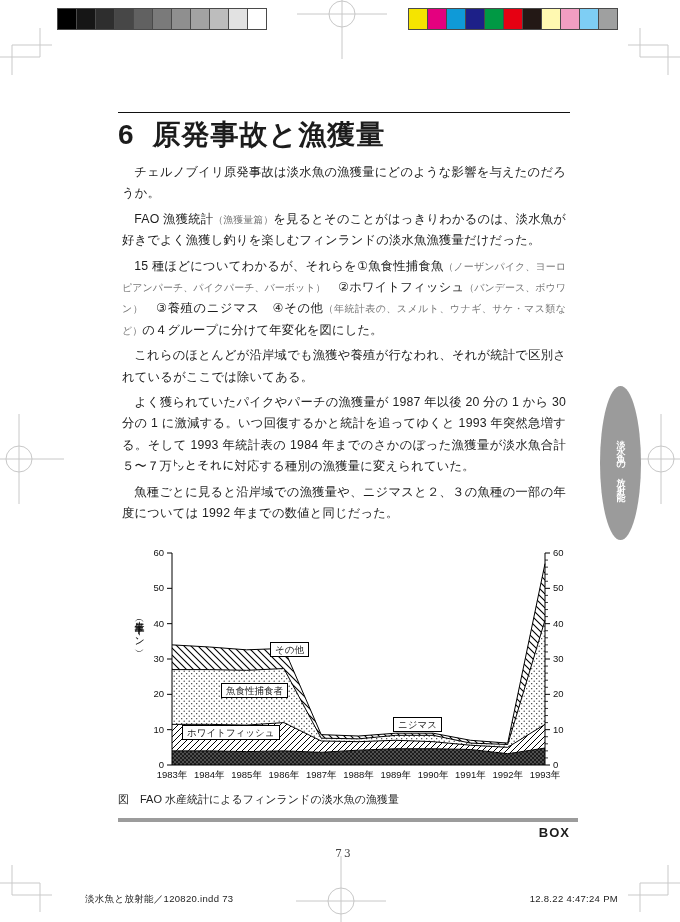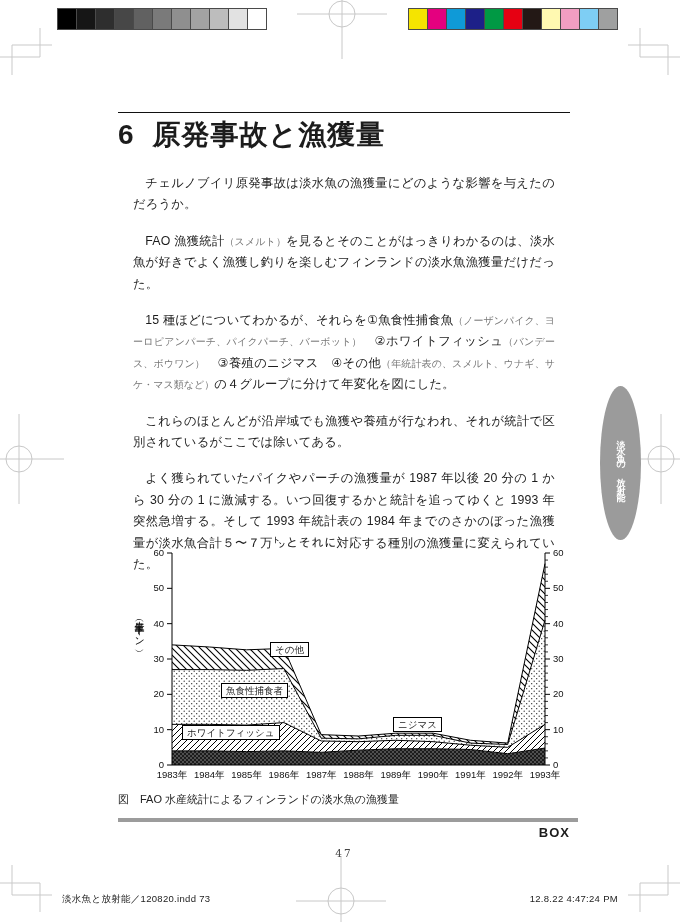--- a/index.html
+++ b/index.html
@@ -15,21 +15,21 @@
   #color-bar{left:408px;}
   .swatch{width:18px;height:20px;border:1px solid #4a4a4a;margin-right:-1px;}
   .regmark{position:absolute;pointer-events:none;}
   .cornermark{position:absolute;pointer-events:none;}
   
   .content{position:absolute;left:118px;width:452px;}
   #title-rule{top:112px;height:1px;background:#111;}
   #chapter-title{top:116px;font-size:28px;font-weight:bold;letter-spacing:1px;margin:0;}
   #chapter-title .num{margin-right:18px;}
   #paragraphs{top:158px;font-size:12.3px;line-height:21.4px;letter-spacing:0.2px;text-align:justify;}
-  #paragraphs p{margin:15px;text-indent:1em;}
+  #paragraphs p{margin:4px;text-indent:1em;}
   .seg-small{font-size:10px;color:#777;letter-spacing:0;}
   
   #chart-wrap{position:absolute;left:118px;top:545px;width:460px;height:250px;}
   #chart-svg{position:absolute;left:0;top:0;}
   #chart-svg text{font-family:"Liberation Sans","DejaVu Sans",sans-serif;font-size:9.5px;fill:#111;}
   .chart-label{
     position:absolute;background:#fff;border:1px solid #000;
     font-size:9.5px;line-height:13px;padding:0 4px;white-space:nowrap;
   }
   #lbl-other{left:152px;top:97px;}
@@ -49,21 +49,21 @@
   #side-tab{
     position:absolute;left:600px;top:386px;width:41px;height:154px;
     background:#9b9b9b;border-radius:50%;
     display:flex;align-items:center;justify-content:center;
   }
   #side-tab span{
     writing-mode:vertical-rl;color:#fff;font-size:9px;font-weight:bold;
     letter-spacing:7px;line-height:1;
   }
   
-  .footer-text{position:absolute;top:893px;font-size:9.5px;color:#222;letter-spacing:0.3px;}
+  .footer-text{position:absolute;top:893px;font-size:9.5px;color:#222;letter-spacing:0.3px;margin-left:23px;}
   #footer-left{left:62px;}
   #footer-right{right:62px;text-align:right;}
 </style>
 </head>
 <body>
 
 <div id="grayscale-bar" class="cal-bar">
     <div class="swatch" style="background: rgb(0, 0, 0);"></div>
     <div class="swatch" style="background: rgb(22, 22, 22);"></div>
     <div class="swatch" style="background: rgb(46, 46, 46);"></div>
@@ -132,24 +132,25 @@
   <path d="M30 67 V38 H70 M58 20 V50 H18" stroke="#c9c9c9" fill="none" stroke-width="1"></path>
 </svg>
 
 <div id="title-rule" class="content"></div>
 <h1 id="chapter-title" class="content">
   <span class="num">6</span><span>原発事故と漁獲量</span>
 </h1>
 
 <div id="paragraphs" class="content">
     <p><span>チェルノブイリ原発事故は淡水魚の漁獲量にどのような影響を与えたのだろうか。</span></p>
-    <p><span>FAO 漁獲統計</span><span class="seg-small">（スメルト）</span><span>を見るとそのことがはっきりわかるのは、淡水魚が好きでよく漁獲し釣りを楽しむフィンランドの淡水魚漁獲量だけだった。</span></p>
+    <p><span>FAO 漁獲統計</span><span class="seg-small">（漁獲量篇）</span><span>を見るとそのことがはっきりわかるのは、淡水魚が好きでよく漁獲し釣りを楽しむフィンランドの淡水魚漁獲量だけだった。</span></p>
     <p><span>15 種ほどについてわかるが、それらを①魚食性捕食魚</span><span class="seg-small">（ノーザンパイク、ヨーロピアンパーチ、パイクパーチ、バーボット）</span><span>　②ホワイトフィッシュ</span><span class="seg-small">（バンデース、ボウワン）</span><span>　③養殖のニジマス　④その他</span><span class="seg-small">（年統計表の、スメルト、ウナギ、サケ・マス類など）</span><span>の４グループに分けて年変化を図にした。</span></p>
     <p><span>これらのほとんどが沿岸域でも漁獲や養殖が行なわれ、それが統計で区別されているがここでは除いてある。</span></p>
     <p><span>よく獲られていたパイクやパーチの漁獲量が 1987 年以後 20 分の 1 から 30 分の 1 に激減する。いつ回復するかと統計を追ってゆくと 1993 年突然急増する。そして 1993 年統計表の 1984 年までのさかのぼった漁獲量が淡水魚合計５〜７万㌧とそれに対応する種別の漁獲量に変えられていた。</span></p>
+    <p><span>魚種ごとに見ると沿岸域での漁獲量や、ニジマスと２、３の魚種の一部の年度については 1992 年までの数値と同じだった。</span></p>
   </div>
 
 <div id="chart-wrap">
   <svg id="chart-svg" width="460" height="250">
     <defs>
       <pattern id="pat-dark" patternUnits="userSpaceOnUse" width="4" height="4">
         <rect width="4" height="4" fill="#1c1c1c"></rect>
         <rect width="2" height="2" fill="#4f4f4f"></rect>
         <rect x="2" y="2" width="2" height="2" fill="#4f4f4f"></rect>
       </pattern>
@@ -253,20 +254,20 @@
   <div id="y-axis-title">生産量（千トン）</div>
   <div id="lbl-other" class="chart-label">その他</div>
   <div id="lbl-predator" class="chart-label">魚食性捕食者</div>
   <div id="lbl-whitefish" class="chart-label">ホワイトフィッシュ</div>
   <div id="lbl-trout" class="chart-label">ニジマス</div>
 </div>
 
 <div id="figure-caption" class="content">図　FAO 水産統計によるフィンランドの淡水魚の漁獲量</div>
 <div id="box-rule"></div>
 <div id="box-label" class="content">BOX</div>
-<div id="page-number" class="content">47</div>
+<div id="page-number" class="content">73</div>
 
 <div id="side-tab">
   <span>淡水魚の放射能</span>
 </div>
 
 <div id="footer-left" class="footer-text">淡水魚と放射能／120820.indd   73</div>
 <div id="footer-right" class="footer-text">12.8.22   4:47:24 PM</div>
 
 </body></html>

